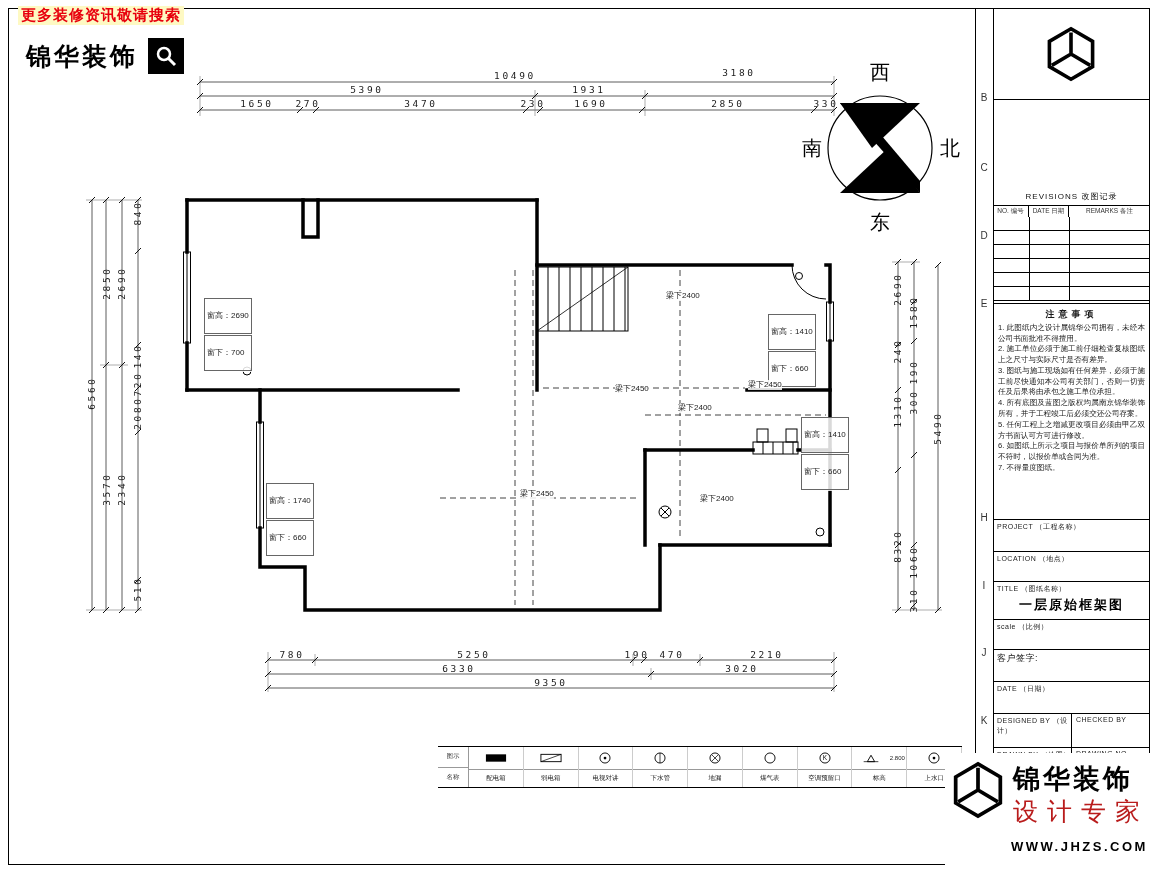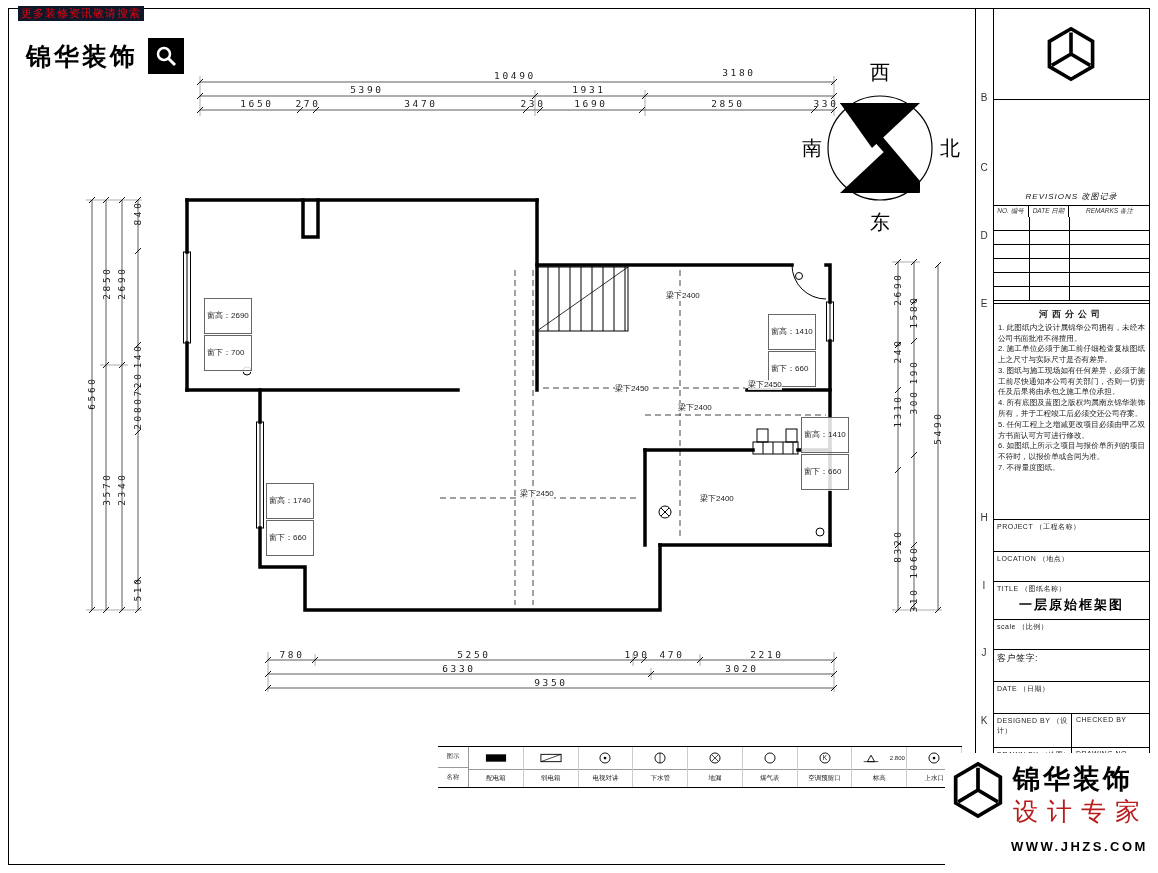--- a/index.html
+++ b/index.html
@@ -3,21 +3,21 @@
 <meta charset="utf-8">
 <style>
   html,body{margin:0;padding:0;background:#888;}
   .sheet{position:relative;width:1158px;height:873px;background:#fff;overflow:hidden;
          font-family:"Liberation Sans","DejaVu Sans",sans-serif;color:#111;}
   .abs{position:absolute;}
   
   .frame{position:absolute;left:8px;top:8px;width:1142px;height:857px;border:1.5px solid #000;box-sizing:border-box;}
   .vline{position:absolute;top:8px;height:857px;width:0;border-left:1px solid #000;}
   
-  .slogan{position:absolute;left:18px;top:6px;font-size:11px;font-weight:normal;color:#e8000d;letter-spacing:1px;background:#0f172a;padding:0 3px;}
+  .slogan{position:absolute;left:18px;top:6px;font-size:15px;font-weight:bold;color:#e8000d;letter-spacing:1px;background:#fef9c3;padding:0 3px;}
   .brandbox{position:absolute;left:18px;top:34px;display:flex;align-items:center;gap:10px;background:#fff;padding:4px 8px;}
   .brandbox .txt{font-size:25px;font-weight:bold;letter-spacing:3px;color:#000;}
   .sq{width:36px;height:36px;background:#000;display:flex;align-items:center;justify-content:center;}
   
   .cmp{position:absolute;font-size:20px;color:#000;transform:translate(-50%,-50%);}
   
   .dim{position:absolute;transform:translate(-50%,-50%);font-family:"DejaVu Sans Mono","Liberation Mono",monospace;
        font-size:9.5px;letter-spacing:.28em;color:#1c1c1c;white-space:nowrap;}
   .dim.rot{transform:translate(-50%,-50%) rotate(-90deg);}
   
@@ -262,21 +262,21 @@
       <div class="gletter" style="left: 984px; top: 720px;">K</div>
     </div>
 
   <div class="tb">
     <div class="row" style="top:0;height:92px;">
       <svg style="position:absolute;left:48px;top:16px;" width="60" height="60" viewBox="0 0 100 100">
         <polygon points="50,8 86,29 86,71 50,92 14,71 14,29" fill="none" stroke="#000" stroke-width="6"></polygon>
         <path d="M50 14 L50 50 L82 69 M50 50 L18 69" fill="none" stroke="#000" stroke-width="6"></path>
       </svg>
     </div>
-    <div class="row" style="top:180px;height:116px;font-style:italic;">
+    <div class="row" style="top:180px;height:116px;">
       <div class="revt">REVISIONS  改图记录</div>
       <div class="revhead">
         <div style="width:36px;">NO. 编号</div>
         <div style="width:40px;">DATE 日期</div>
         <div style="flex:1;border-right:none;">REMARKS 备注</div>
       </div>
       <div id="rev-rows">
           <div class="rev-row">
             <i style="left:36px;"></i>
             <i style="left:76px;"></i>
@@ -297,21 +297,21 @@
             <i style="left:36px;"></i>
             <i style="left:76px;"></i>
           </div>
           <div class="rev-row">
             <i style="left:36px;"></i>
             <i style="left:76px;"></i>
           </div>
         </div>
     </div>
     <div class="row notes" style="top:296px;height:216px;">
-      <div class="nt">河西分公司</div>
+      <div class="nt">注意事项</div>
       <div id="notes-list">
           <div>1. 此图纸内之设计属锦华公司拥有，未经本公司书面批准不得擅用。</div>
           <div>2. 施工单位必须于施工前仔细检查复核图纸上之尺寸与实际尺寸是否有差异。</div>
           <div>3. 图纸与施工现场如有任何差异，必须于施工前尽快通知本公司有关部门，否则一切责任及后果将由承包之施工单位承担。</div>
           <div>4. 所有底图及蓝图之版权均属南京锦华装饰所有，并于工程竣工后必须交还公司存案。</div>
           <div>5. 任何工程上之增减更改项目必须由甲乙双方书面认可方可进行修改。</div>
           <div>6. 如图纸上所示之项目与报价单所列的项目不符时，以报价单或合同为准。</div>
           <div>7. 不得量度图纸。</div>
         </div>
     </div>

